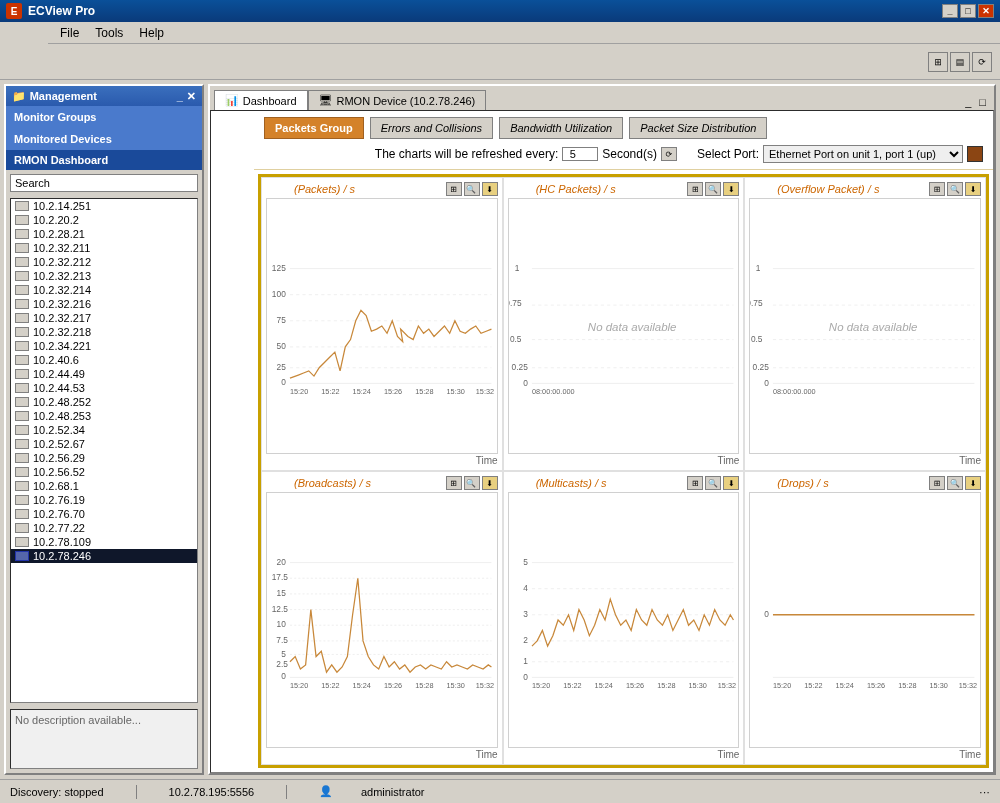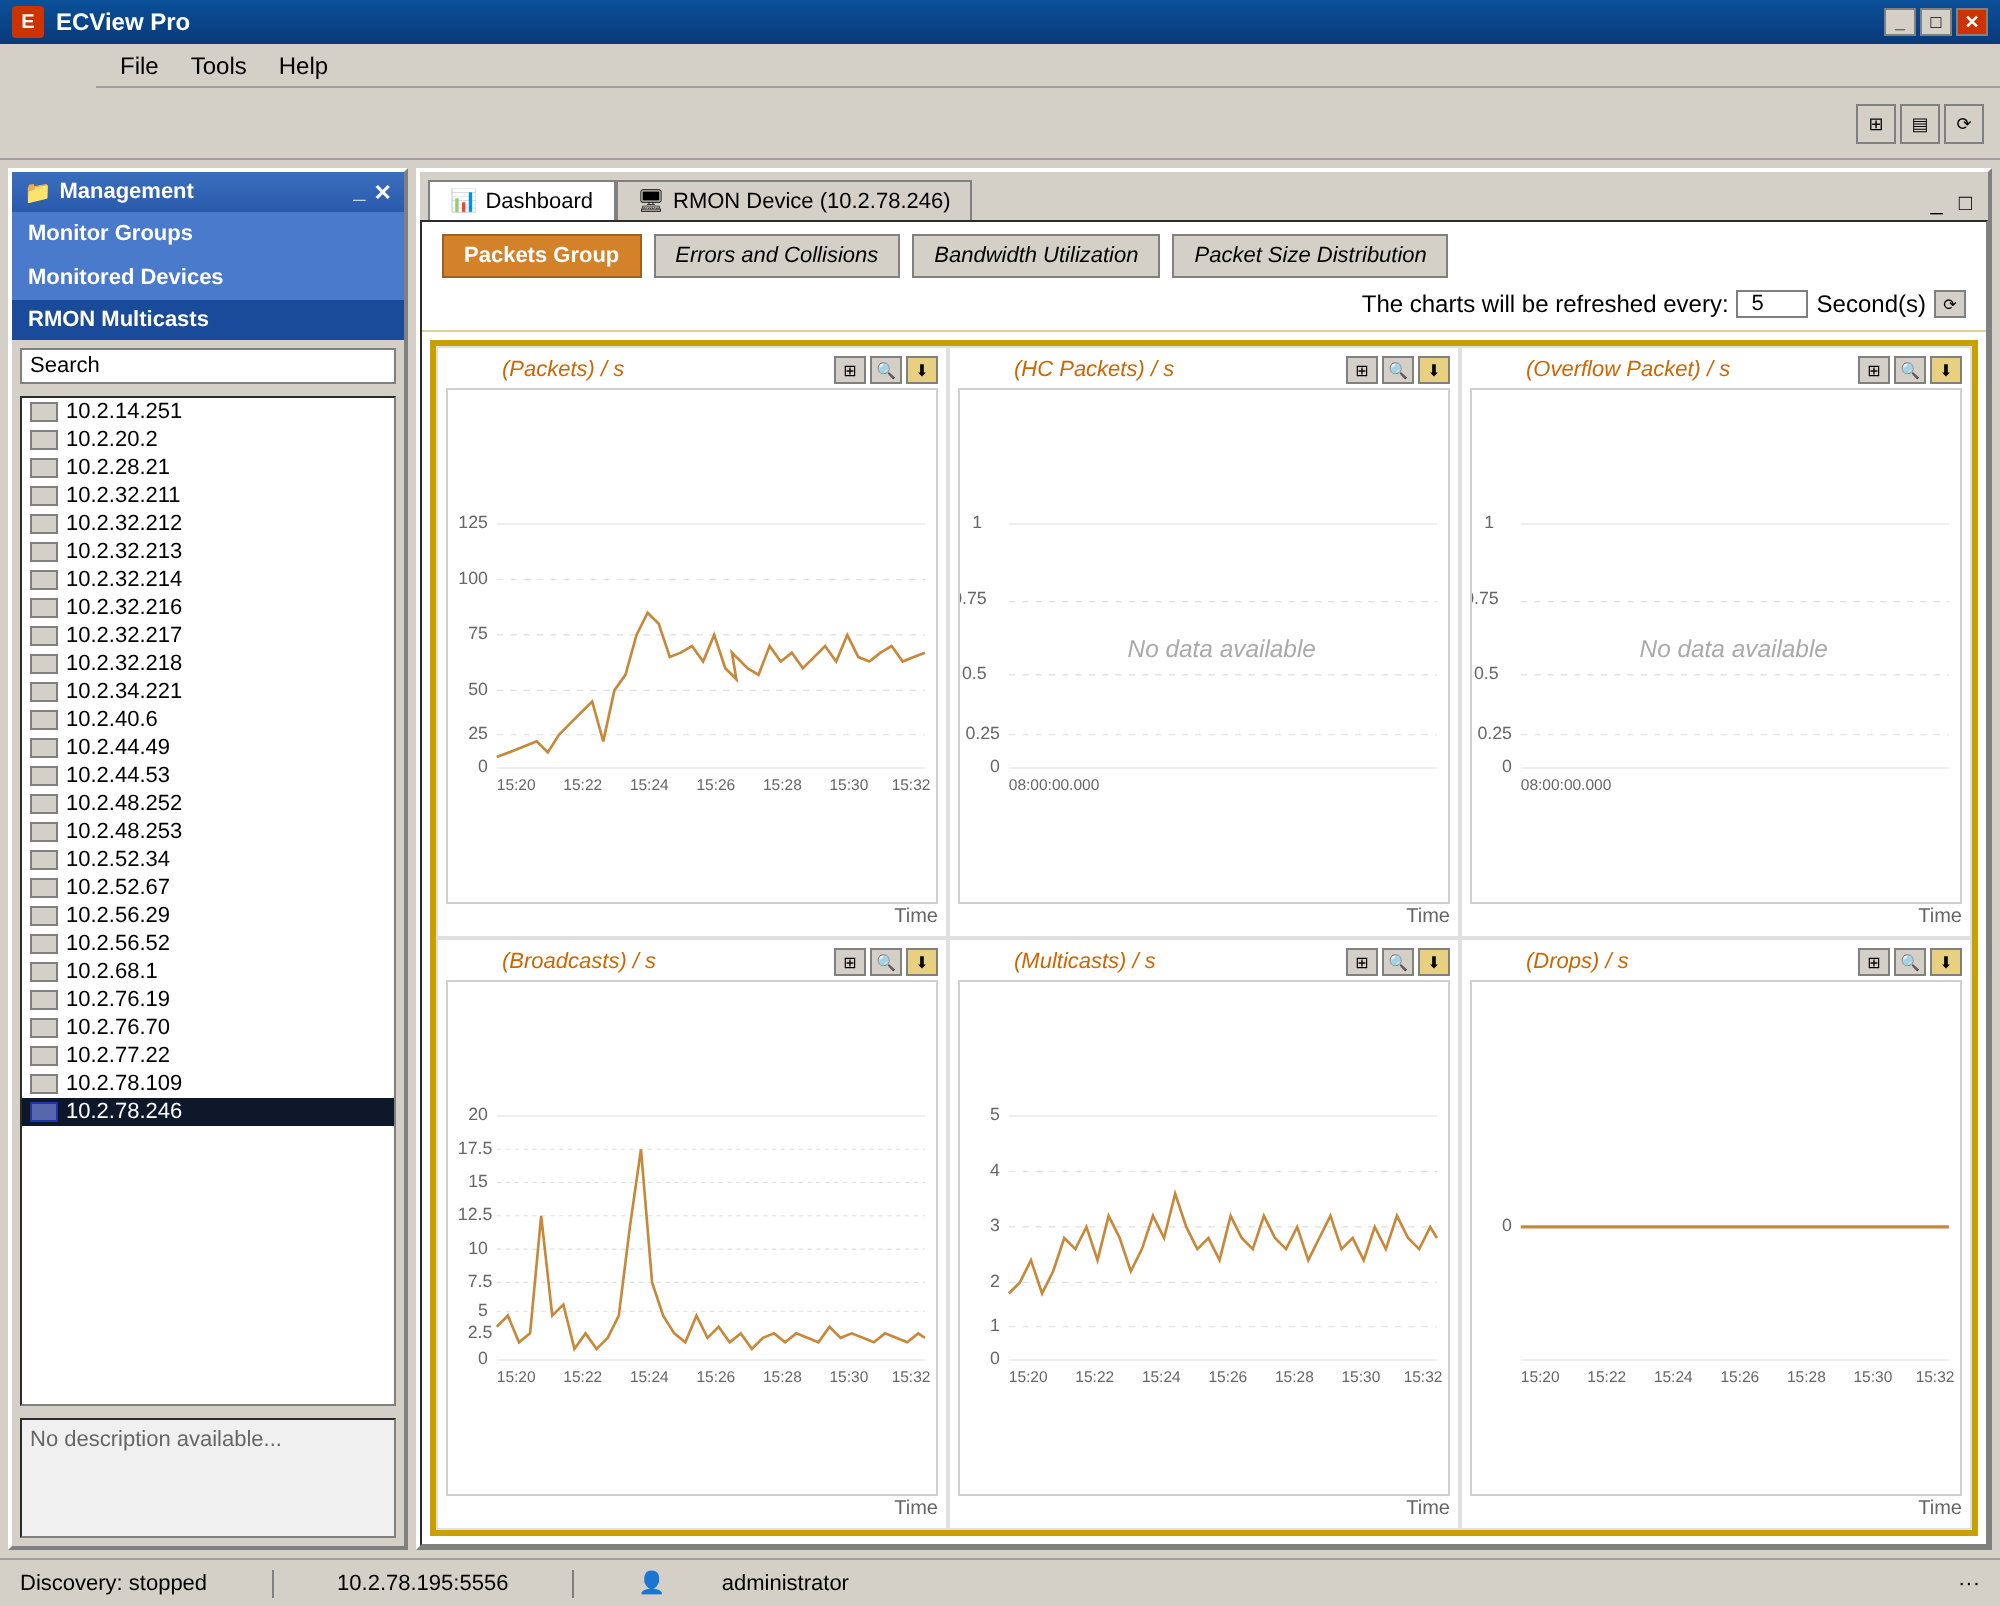--- a/index.html
+++ b/index.html
@@ -51,21 +51,21 @@
 
     
     .right-panel { flex: 1; display: flex; flex-direction: column; border: 2px solid #ffffff; border-right-color: #808080; border-bottom-color: #808080; background: #d4d0c8; }
 
     
     .tab-bar { display: flex; align-items: flex-end; padding: 2px 4px 0; background: #d4d0c8; height: 24px; }
     .tab { padding: 2px 10px; font-size: 11px; border: 1px solid #808080; border-bottom: none; background: #d4d0c8; cursor: pointer; display: flex; align-items: center; gap: 4px; height: 20px; }
     .tab.active { background: white; z-index: 1; }
 
     
-    .dashboard { flex: 1; background: white; border: 1px inset #808080; overflow: hidden; display: flex; flex-direction: column; }
+    .dashboard { flex: 1; background: white; border: 1px inset #808080; overflow: hidden; display: flex; flex-direction: column; padding-left: 43px; }
     .btn-packets { background: #d4822a; color: white; border: 1px solid #a06020; padding: 4px 10px; font-size: 11px; font-weight: bold; cursor: pointer; min-width: 80px; text-align: center; }
     .btn-tab { background: #d4d0c8; border: 1px solid #808080; padding: 4px 10px; font-size: 11px; cursor: pointer; min-width: 80px; text-align: center; font-style: italic; }
     .port-select { border: 1px solid #808080; font-size: 11px; padding: 1px; min-width: 200px; }
     .port-color { width: 16px; height: 16px; background: #8B4513; border: 1px solid #333; }
 
     
     .charts-grid { flex: 1; display: grid; grid-template-columns: 1fr 1fr 1fr; grid-template-rows: 1fr 1fr; gap: 0; border: 3px solid #c8a000; margin: 4px; background: #c8a000; overflow: hidden; }
     .chart-cell { background: white; padding: 4px; position: relative; display: flex; flex-direction: column; border: 1px solid #e0e0e0; }
     .chart-title-bar { display: flex; align-items: center; justify-content: space-between; margin-bottom: 2px; margin-left: 28px; }
     .chart-title { font-size: 11px; color: #cc6600; font-style: italic; }
@@ -117,21 +117,21 @@
   <div class="left-panel">
     <div class="left-panel-title">
       <span>📁</span>
       <span>Management</span>
       <span style="margin-left:auto;cursor:pointer;">_</span>
       <span style="cursor:pointer;">✕</span>
     </div>
     <div style="background:#4a7acc;">
       <div class="nav-item">Monitor Groups</div>
       <div class="nav-item">Monitored Devices</div>
-      <div class="nav-section nav-item active">RMON Multicasts</div>
+      <div class="nav-section nav-item active">RMON Dashboard</div>
     </div>
     <div class="search-area">
       <input class="search-input" type="text" value="Search" placeholder="Search" style="">
     </div>
     <div class="device-list">
       <div class="device-item"><span class="dev-icon"></span>10.2.14.251</div>
       <div class="device-item"><span class="dev-icon"></span>10.2.20.2</div>
       <div class="device-item"><span class="dev-icon"></span>10.2.28.21</div>
       <div class="device-item"><span class="dev-icon"></span>10.2.32.211</div>
       <div class="device-item"><span class="dev-icon"></span>10.2.32.212</div>
@@ -183,20 +183,27 @@
           <button class="btn-tab">Errors and Collisions</button>
           <button class="btn-tab">Bandwidth Utilization</button>
           <button class="btn-tab">Packet Size Distribution</button>
           <div style="margin-left:auto; display:flex; flex-direction:row; gap:20px;">
             <div style="display:flex; align-items:center; gap:4px;">
               <span>The charts will be refreshed every:</span>
               <input type="number" value="5" style="width: 36px; border: 1px solid rgb(128, 128, 128); text-align: center; font-size: 11px;">
               <span>Second(s)</span>
               <div class="chart-btn">⟳</div>
             </div>
+            <div style="display:flex; align-items:center; gap:4px;">
+              <span>Select Port:</span>
+              <select class="port-select">
+                <option>Ethernet Port on unit 1, port 1 (up)</option>
+              </select>
+              <div class="port-color"></div>
+            </div>
           </div>
         </div>
       </div>
 
       <div class="charts-grid">
 
         <div class="chart-cell">
           <div class="chart-title-bar">
             <span class="chart-title">(Packets) / s</span>
             <div class="chart-btns">

